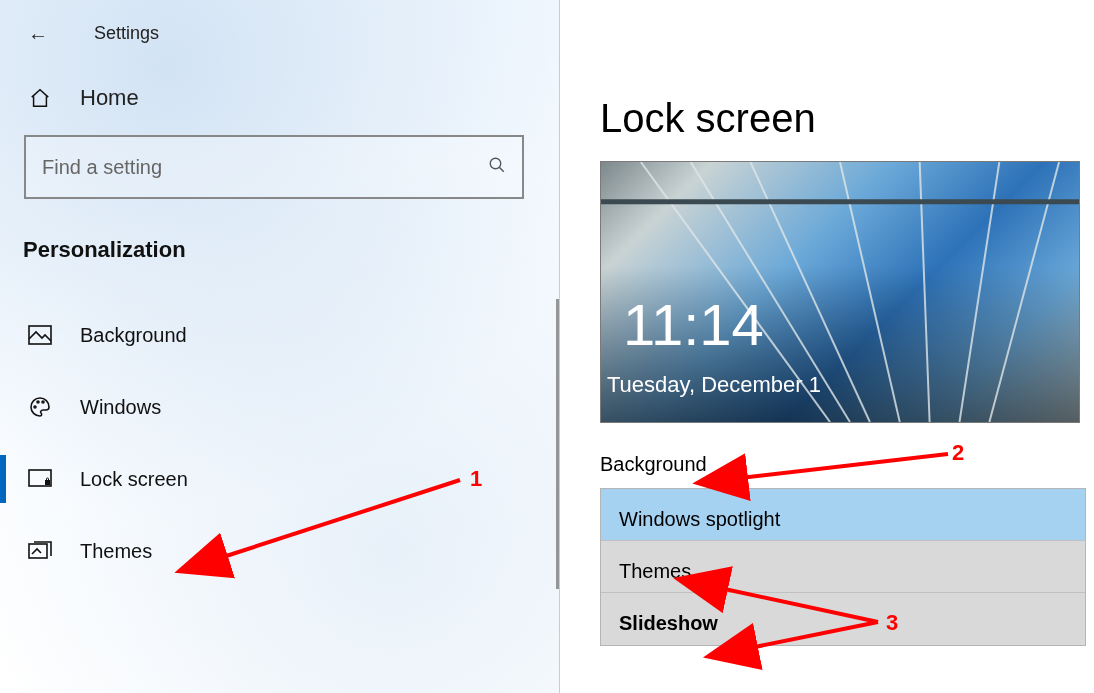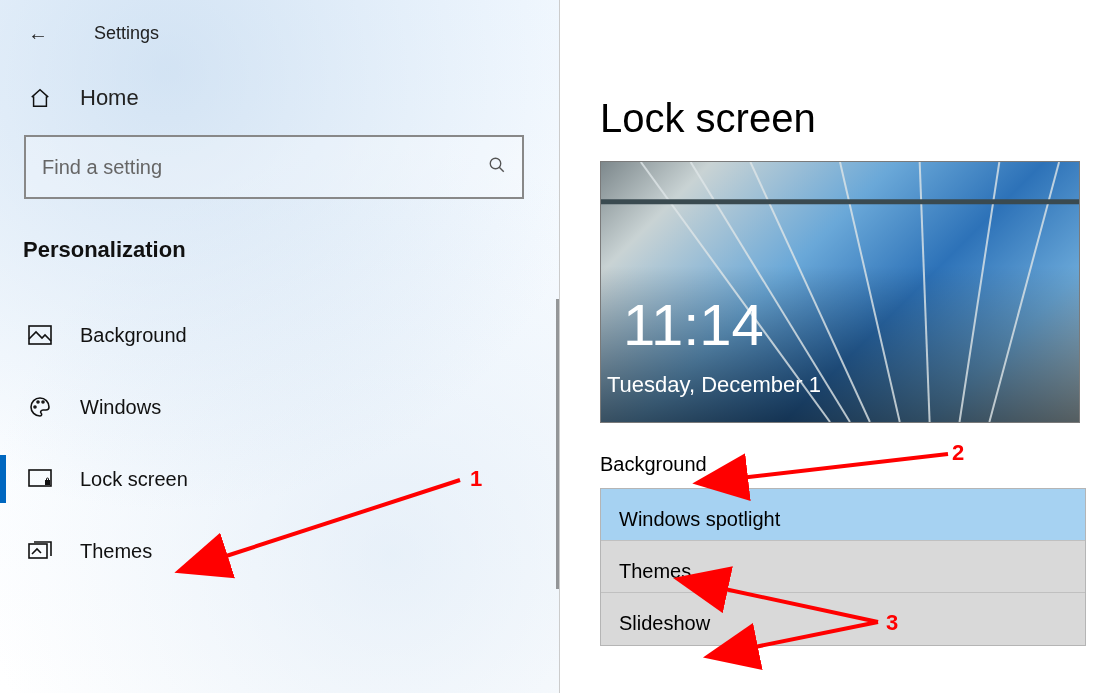--- a/index.html
+++ b/index.html
@@ -104,21 +104,21 @@
     background: #fff;
   }
   .dropdown .opt {
     height: 52px; line-height: 60px;
     padding: 0 18px;
     font-size: 20px;
     background: #d9d9d9;
     border-bottom: 1px solid #c0c0c0;
     cursor: pointer;
   }
-  .dropdown .opt:last-child { border-bottom: none; }
+  .dropdown .opt:last-child { border-bottom: none; font-weight: bold; }
   .dropdown .opt.selected { background: #a6d2f2; }
 
   
   svg.annot { position: absolute; left:0; top:0; width:1094px; height:693px; pointer-events:none; }
   .annot-num { font: 600 22px "Segoe UI", sans-serif; fill: #ff0000; }
 </style>
 </head>
 <body>
 
 <div class="sidebar">

